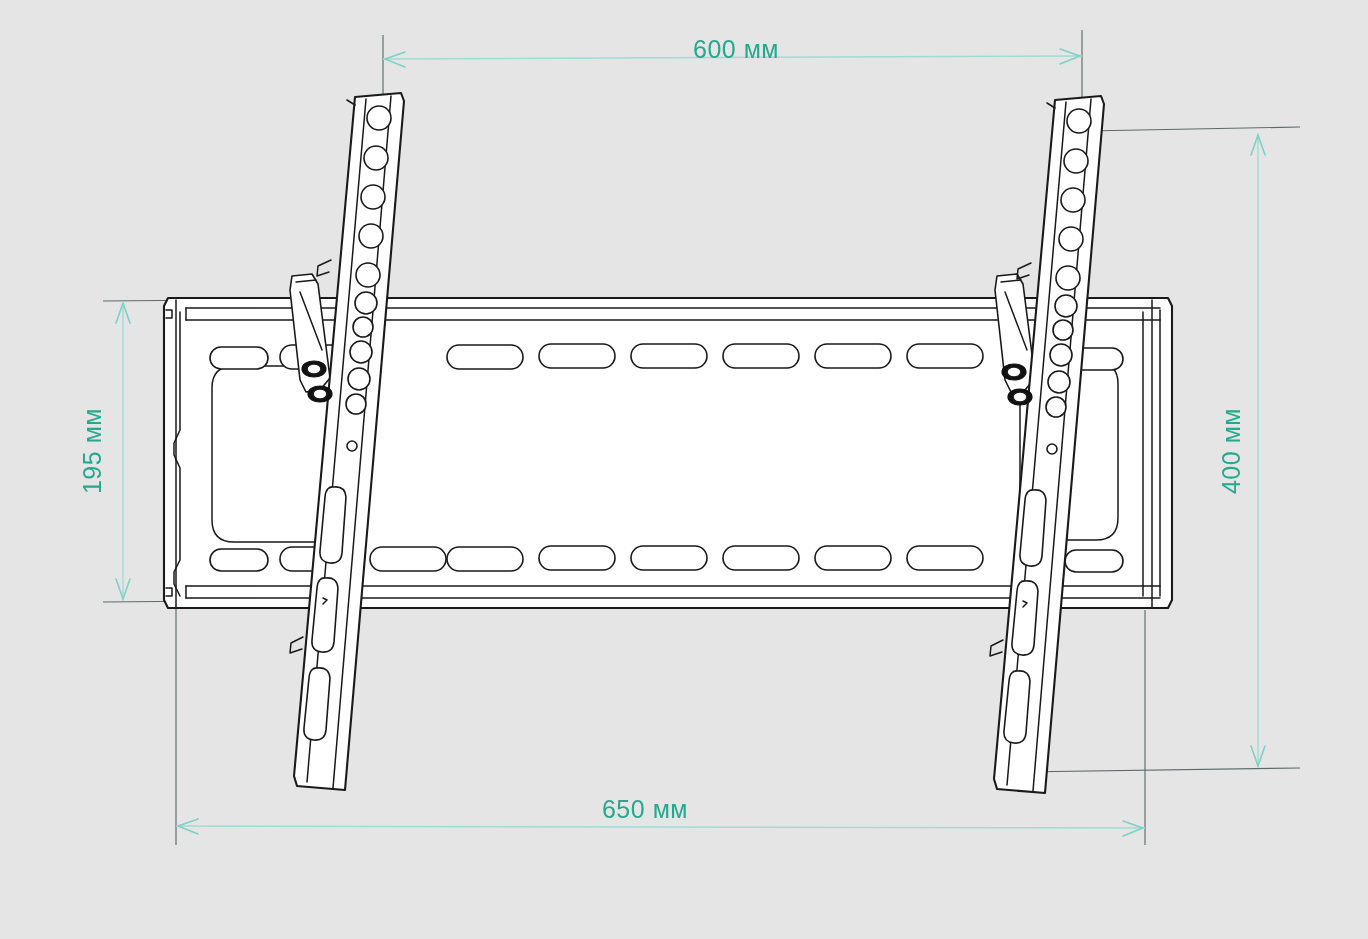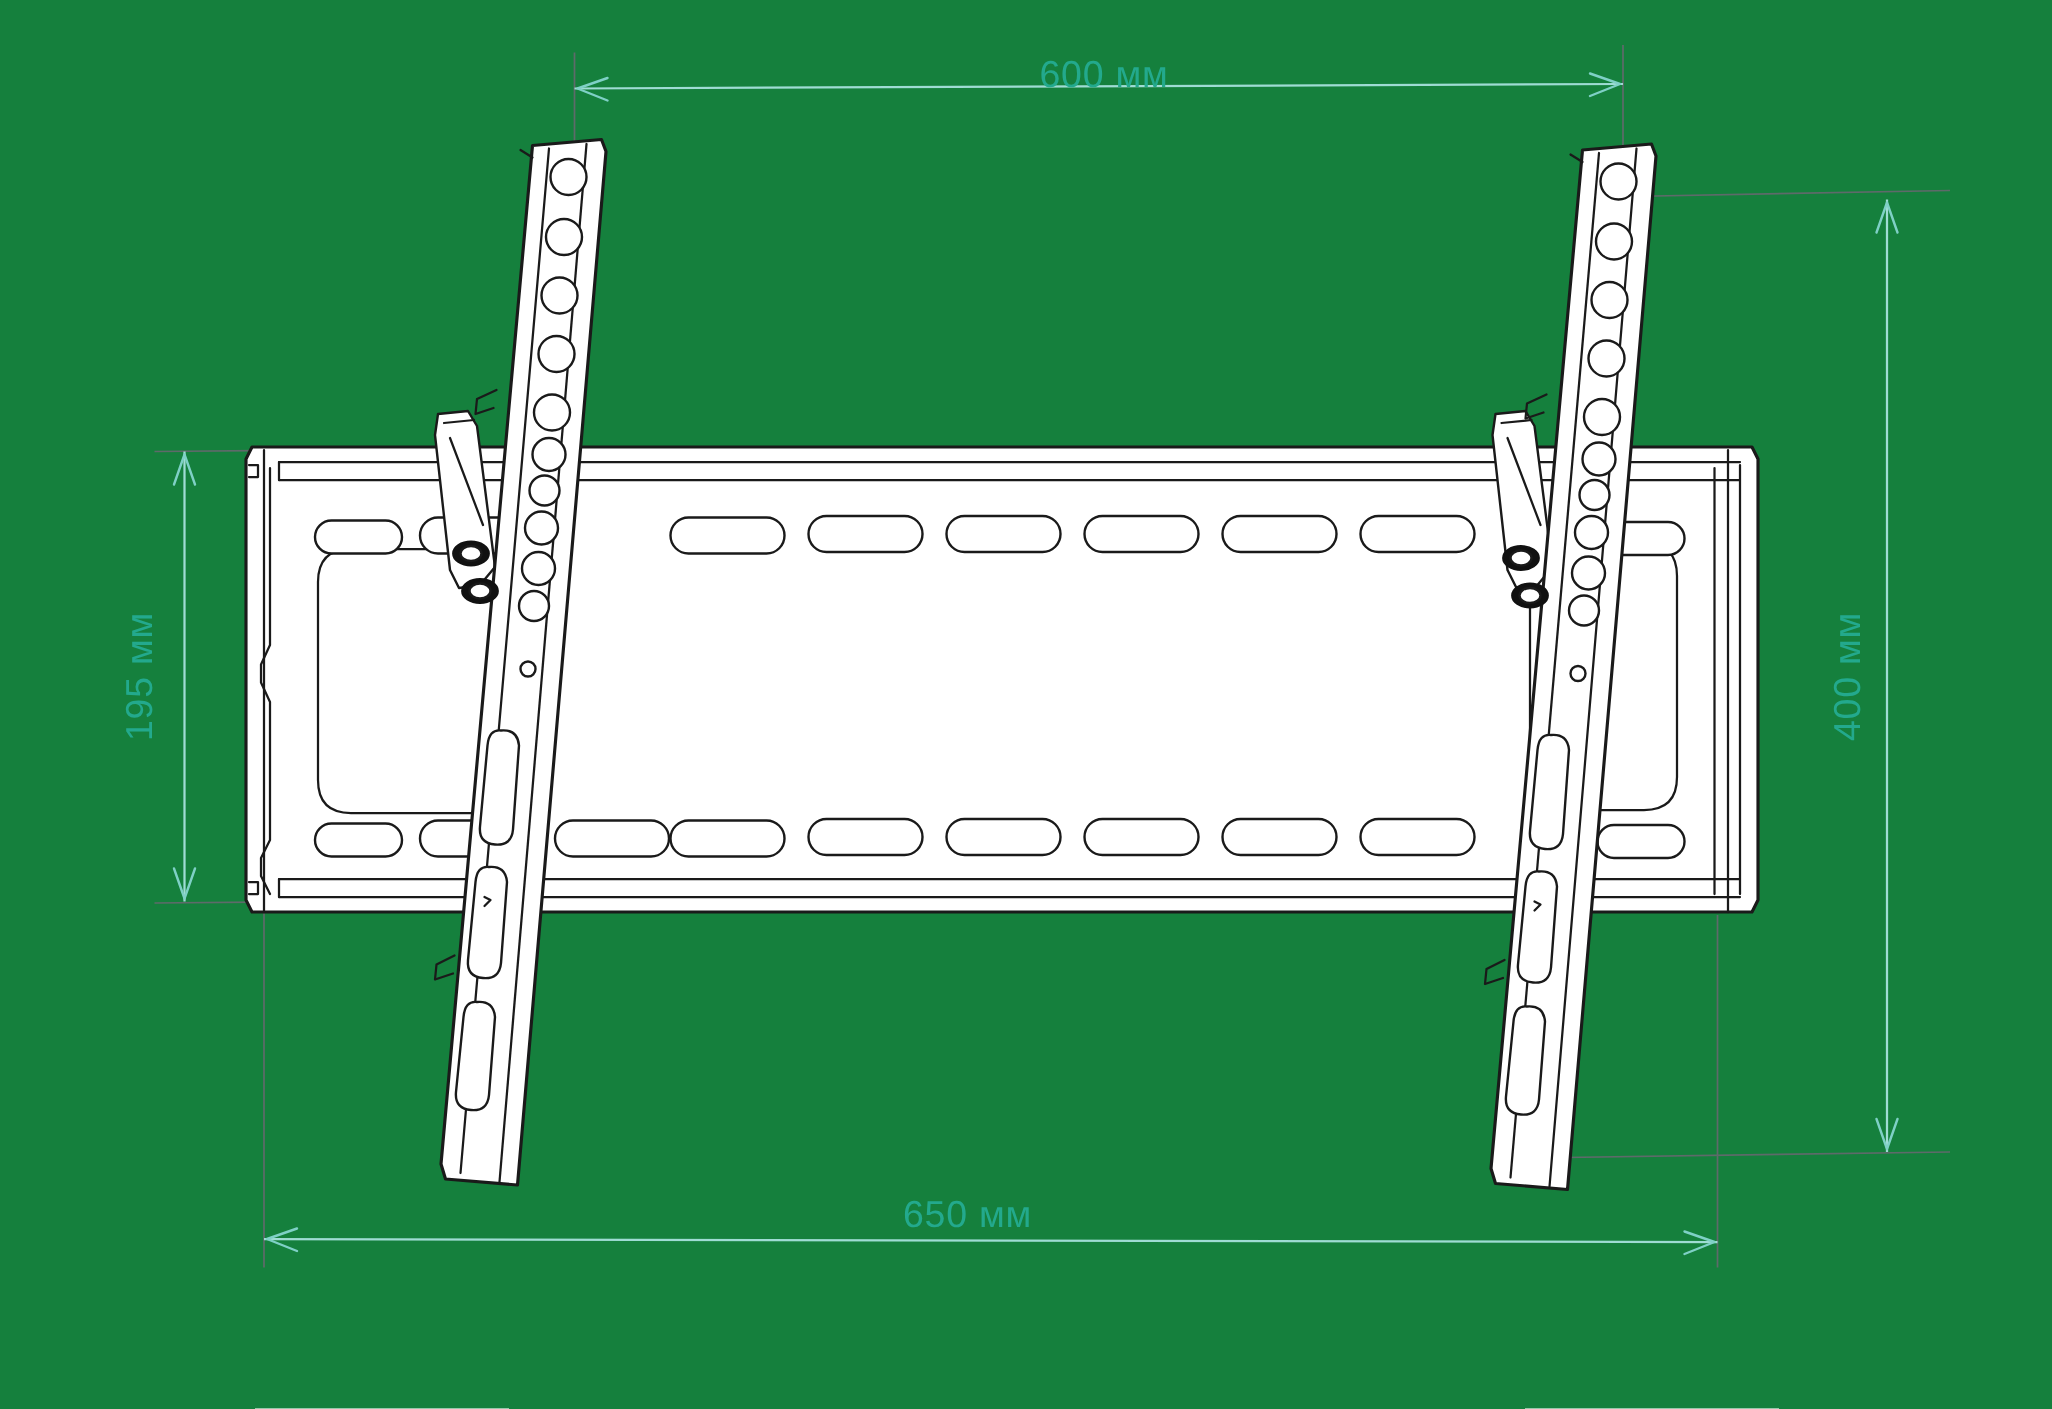--- a/index.html
+++ b/index.html
@@ -10,21 +10,21 @@
   body {
     width: 1368px;
     height: 939px;
     font-family: "Liberation Sans", sans-serif;
     overflow: hidden;
   }
   #drawing-root {
     position: relative;
     width: 1368px;
     height: 939px;
-    background: #15803d;
+    background: #e5e5e5;
   }
   svg.sheet {
     display: block;
     width: 1368px;
     height: 939px;
   }
   .part-line-thin {
     fill: none;
     stroke: #1a1a1a;
     stroke-width: 1.5;

